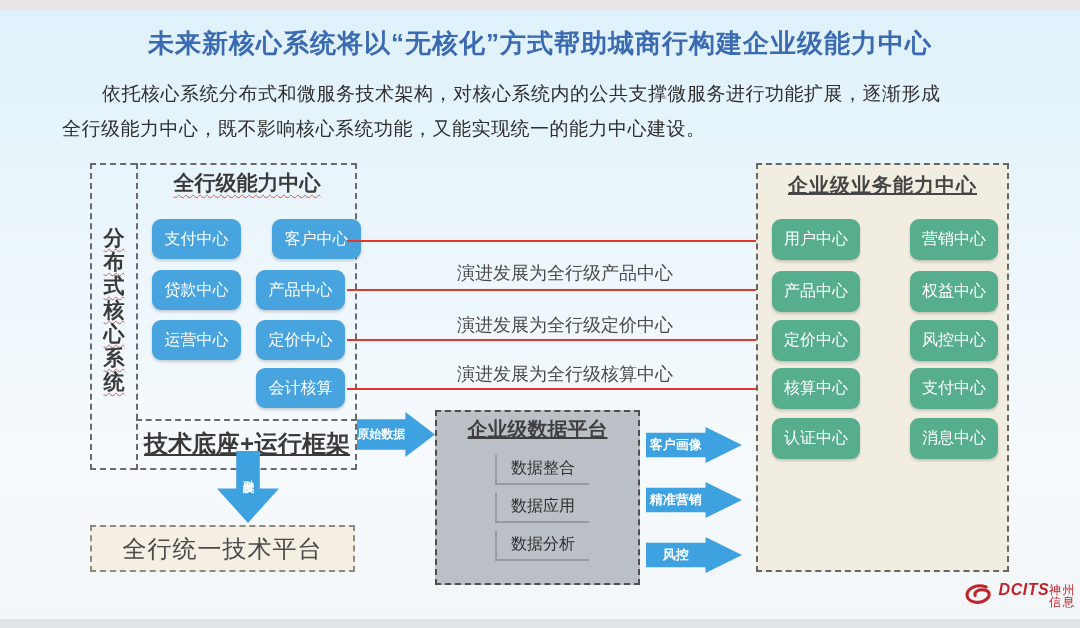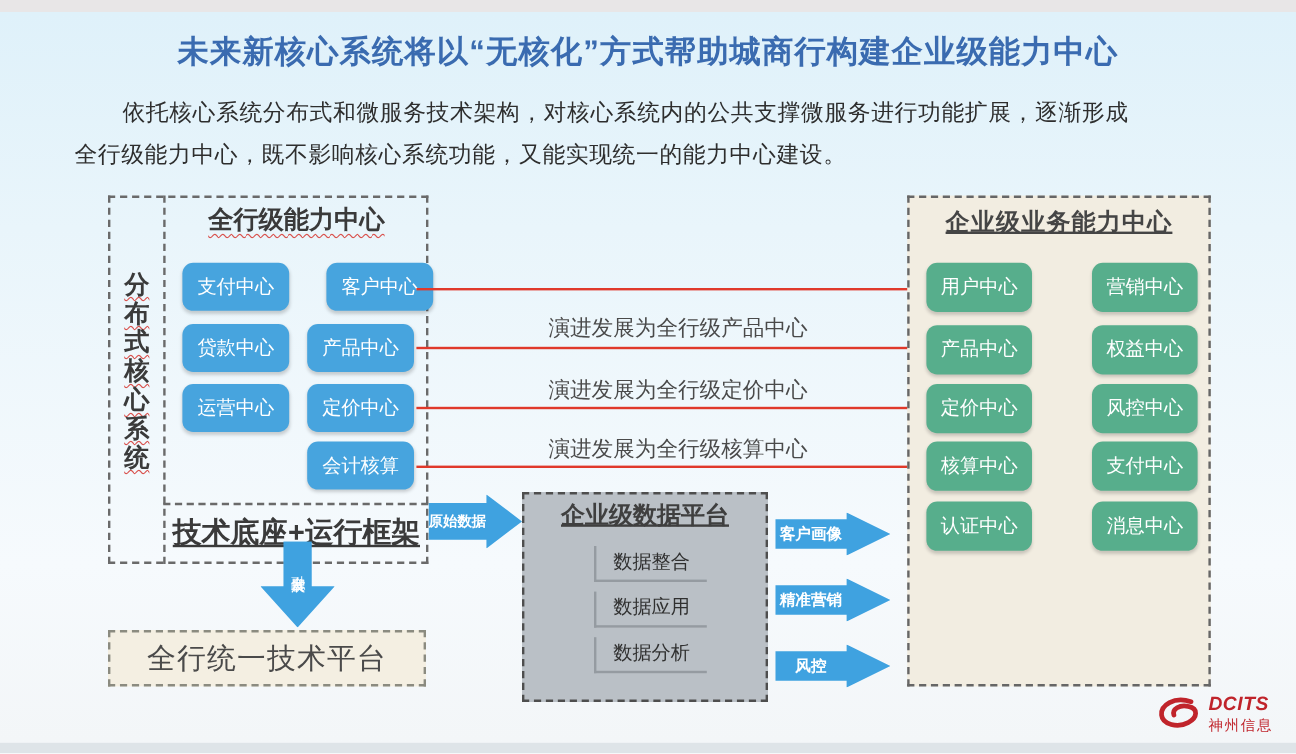--- a/index.html
+++ b/index.html
@@ -58,21 +58,21 @@
   .raw-arrow{left:357px;top:412px;width:78px;height:45px;}
   .raw-arrow .al{font-size:12px;}
   .out-arrow{left:646px;width:96px;height:36px;}
   .out-arrow .al{font-size:13px;}
   .arrow-down{left:217px;top:451px;width:62px;height:72px;
     clip-path:polygon(31% 0,69% 0,69% 52%,100% 52%,50% 100%,0 52%,31% 52%);}
   .arrow-down .al{position:absolute;left:0;top:2px;width:100%;height:52%;display:flex;align-items:center;
     justify-content:center;writing-mode:vertical-rl;color:#fff;font-size:12px;letter-spacing:1px;}
 
   .logo{position:absolute;left:964px;top:579px;display:flex;align-items:center;gap:5px;}
-  .logo-txt{display:flex;flex-direction:column;line-height:1;}
+  .logo-txt{display:flex;flex-direction:row;line-height:1;}
   .logo-en{font-size:16px;font-weight:bold;font-style:italic;color:#C0242B;letter-spacing:.5px;}
   .logo-cn{font-size:12px;color:#C0242B;letter-spacing:1.5px;margin-top:2px;}
 </style>
 </head>
 <body>
 
 <div class="slide">
   <div class="strip-top"></div>
   <div class="strip-bottom"></div>
 

